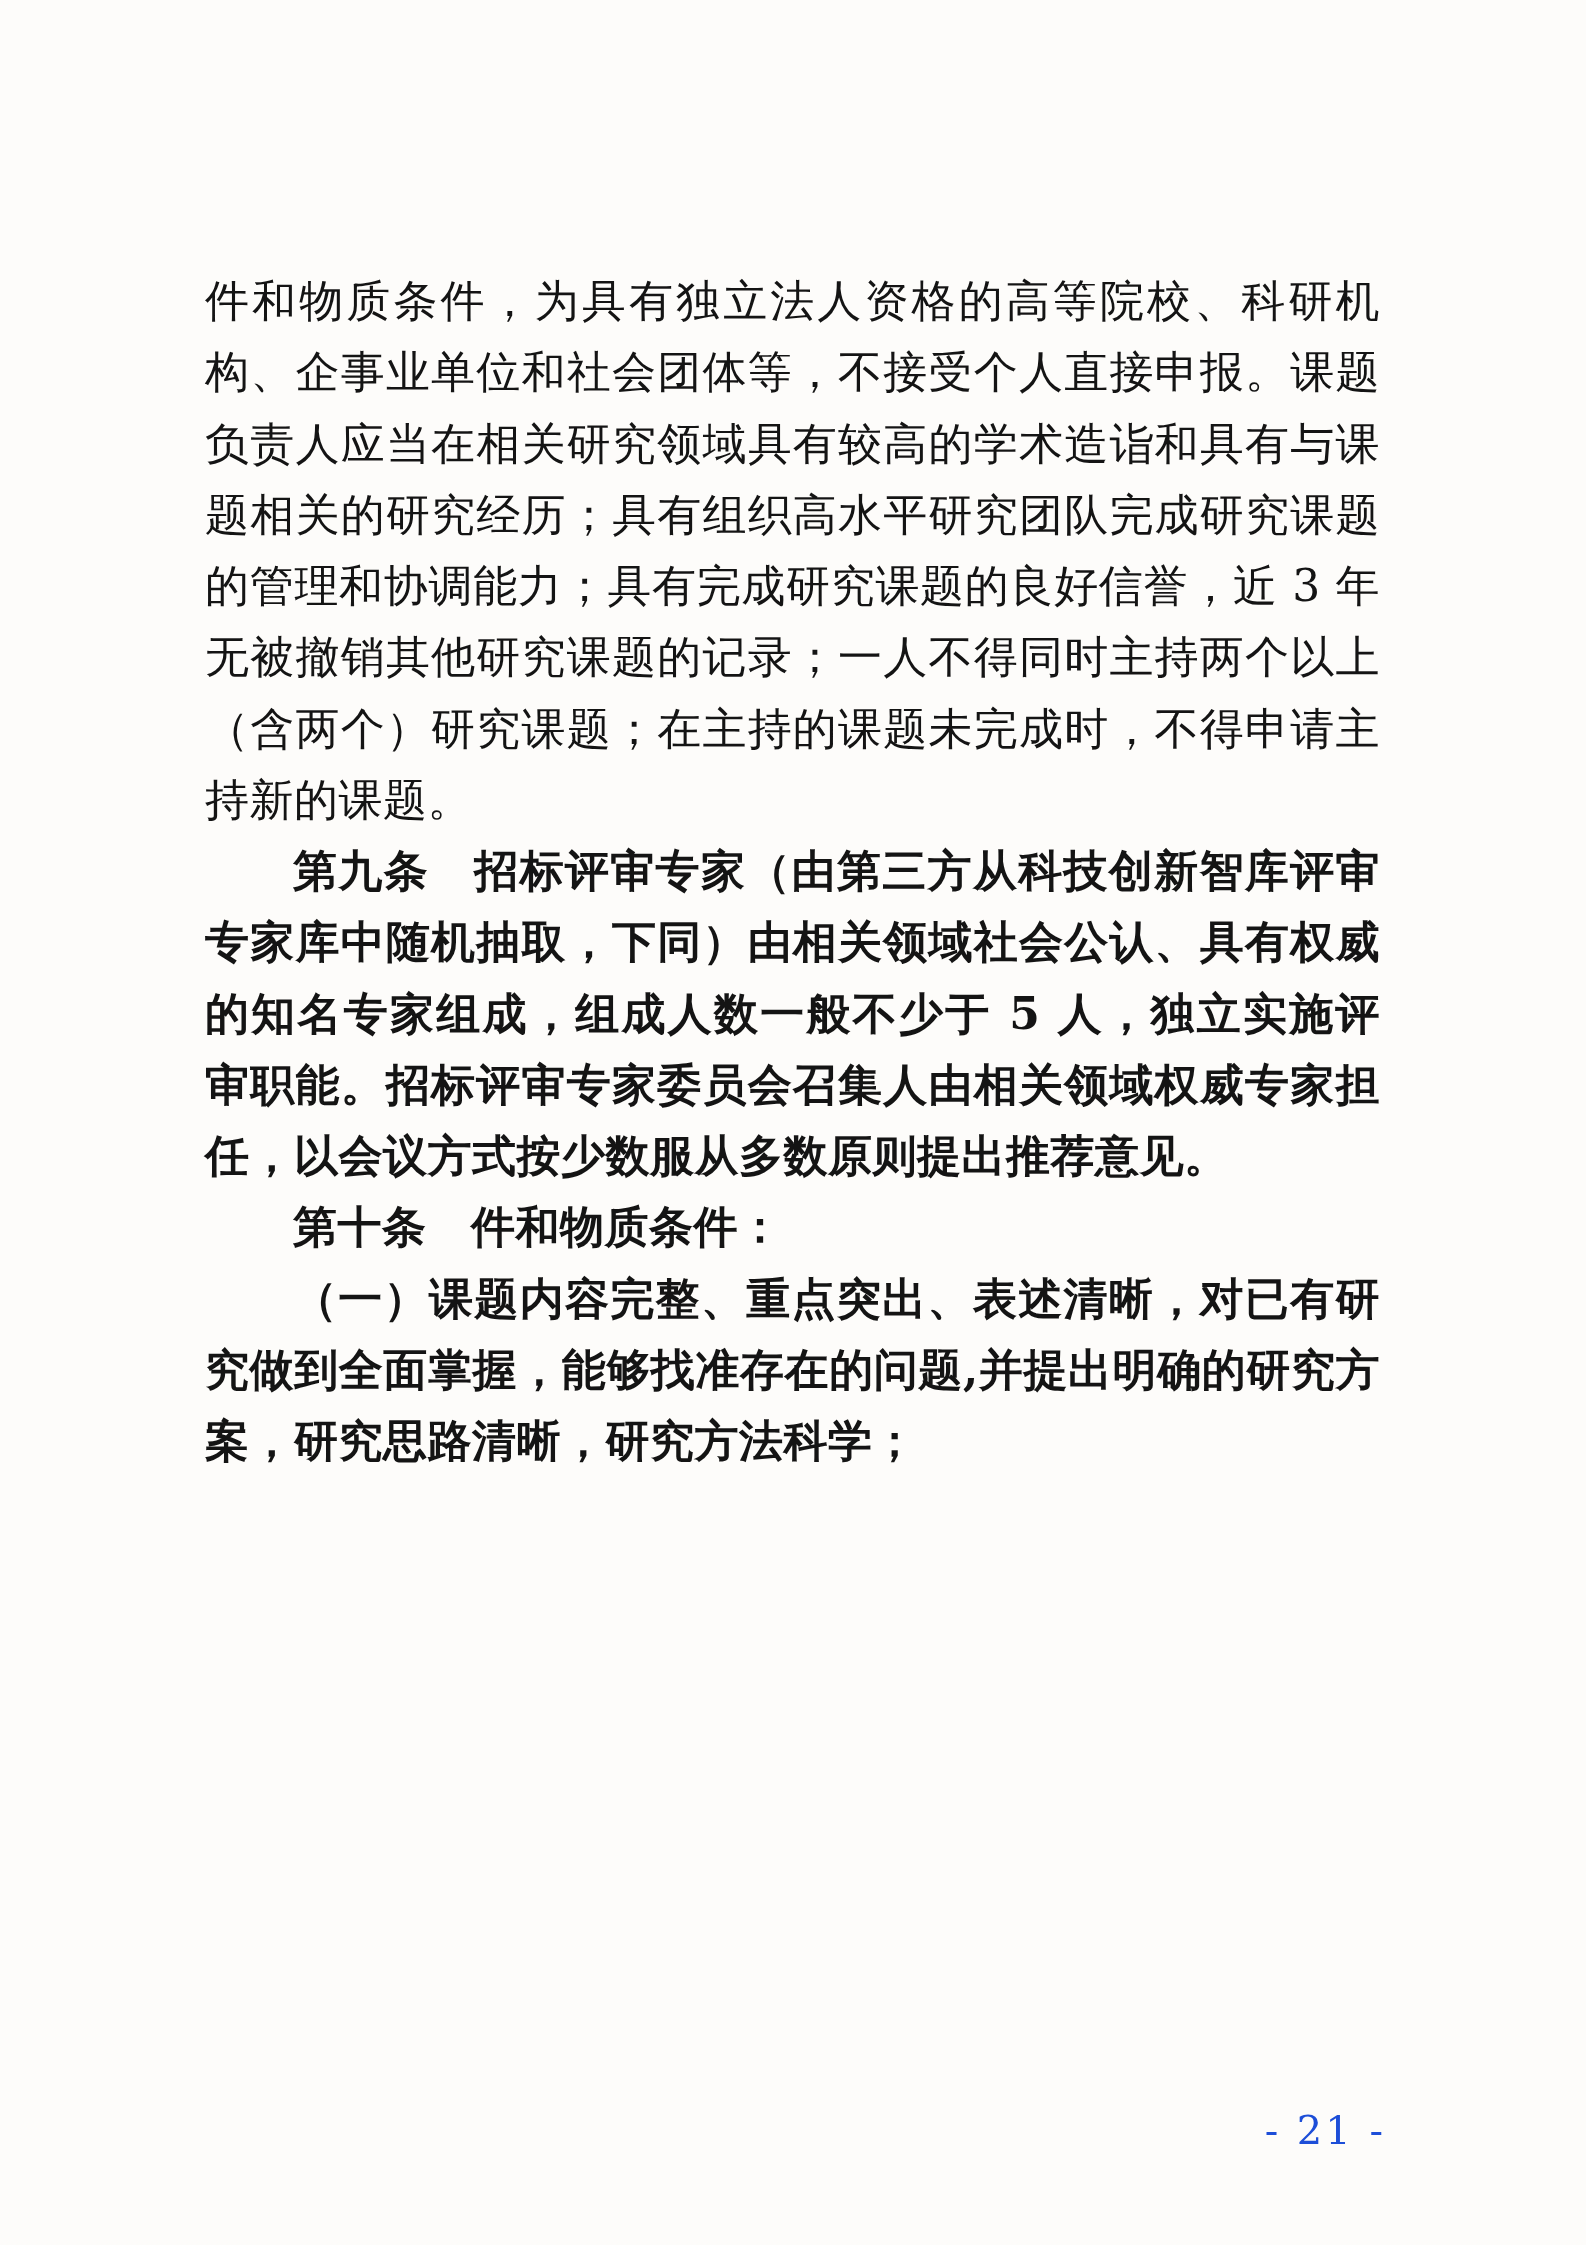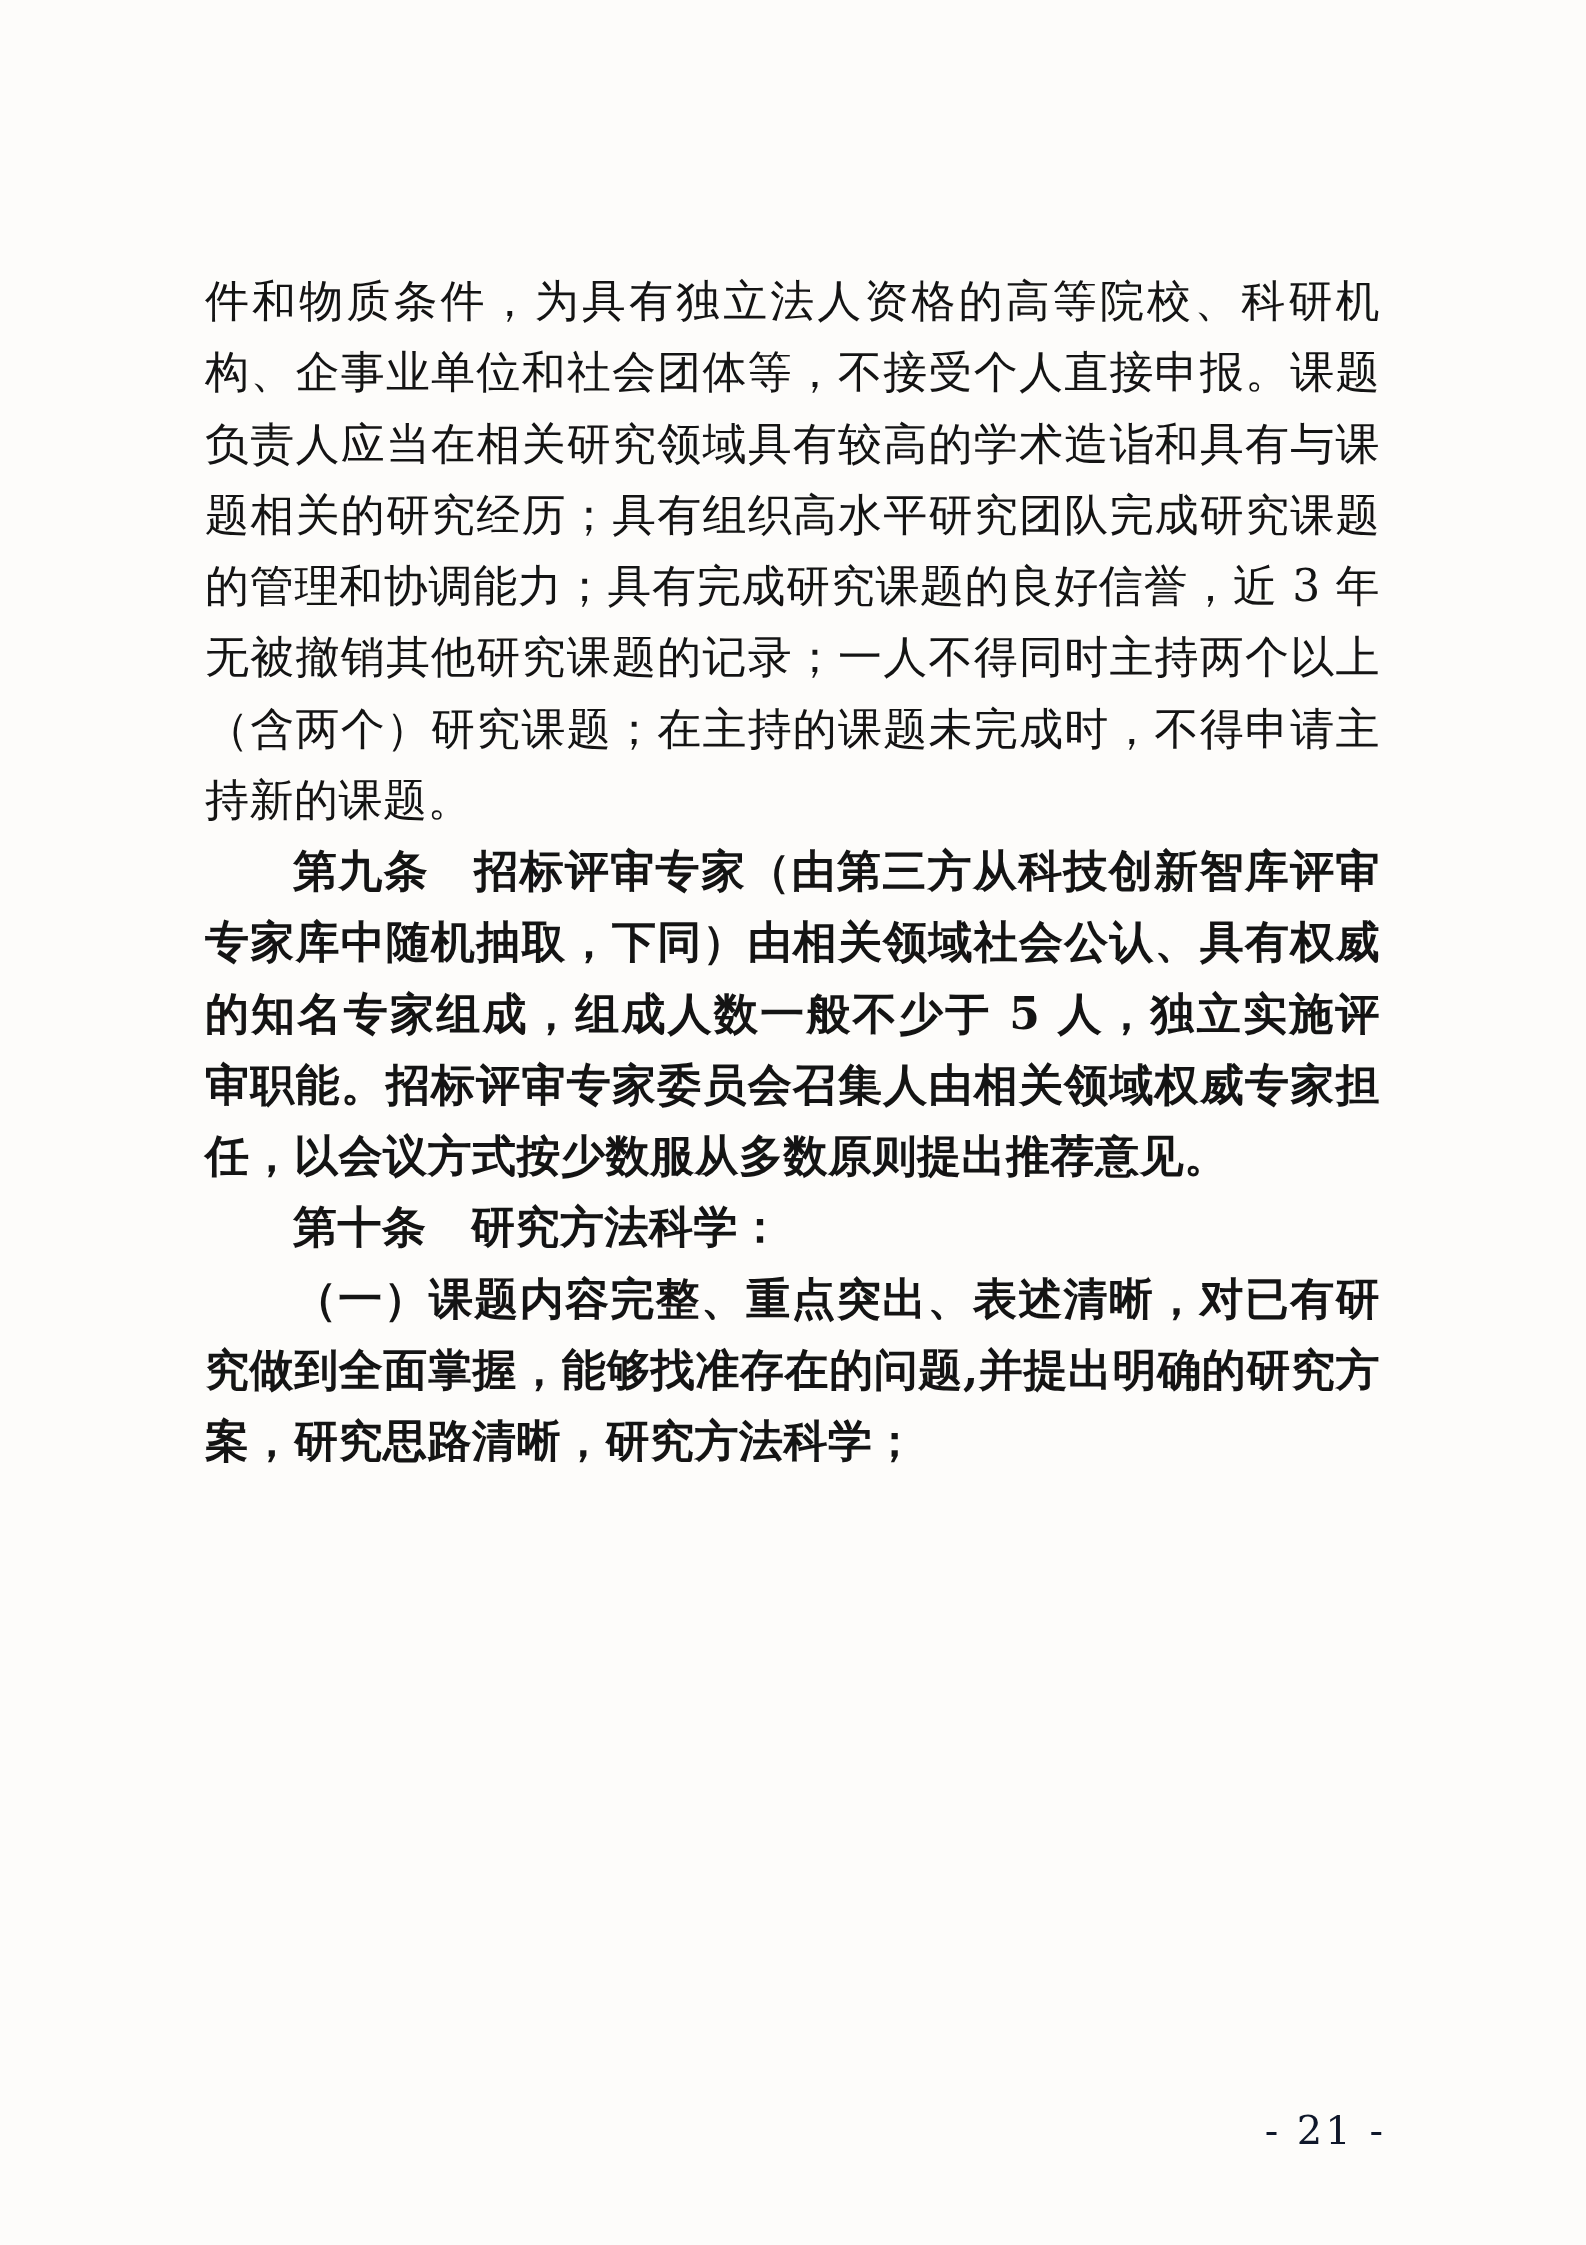--- a/index.html
+++ b/index.html
@@ -49,37 +49,37 @@
     font-family: "DejaVu Sans", sans-serif;
   }
   .blk {
     margin-bottom: 0px;
   }
   .page-number {
     position: absolute;
     right: 200px;
     bottom: 92px;
     font-size: 40px;
-    color: #0f172a;
+    color: #1d4ed8;
     letter-spacing: 3px;
     font-family: "DejaVu Serif", serif;
   }
 </style>
 </head>
 <body>
 
 <div class="page">
   <div class="page-inner">
 
     <p class="para blk">件和物质条件，为具有独立法人资格的高等院校、科研机构、企事业单位和社会团体等，不接受个人直接申报。课题负责人应当在相关研究领域具有较高的学术造诣和具有与课题相关的研究经历；具有组织高水平研究团队完成研究课题的管理和协调能力；具有完成研究课题的良好信誉，近 3 年无被撤销其他研究课题的记录；一人不得同时主持两个以上（含两个）研究课题；在主持的课题未完成时，不得申请主持新的课题。</p>
 
     <p class="para blk indent">第九条　招标评审专家（由第三方从科技创新智库评审专家库中随机抽取，下同）由相关领域社会公认、具有权威的知名专家组成，组成人数一般不少于 5 人，独立实施评审职能。招标评审专家委员会召集人由相关领域权威专家担任，以会议方式按少数服从多数原则提出推荐意见。</p>
 
 
-    <p class="para blk indent">第十条　研究方法科学：</p>
+    <p class="para blk indent">第十条　件和物质条件：</p>
 
     <p class="para blk indent">（一）课题内容完整、重点突出、表述清晰，对已有研究做到全面掌握，能够找准存在的问题,并提出明确的研究方案，研究思路清晰，研究方法科学；</p>
 
 
 
   </div>
 
   <div class="page-number">- 21 -</div>
 </div>
 

